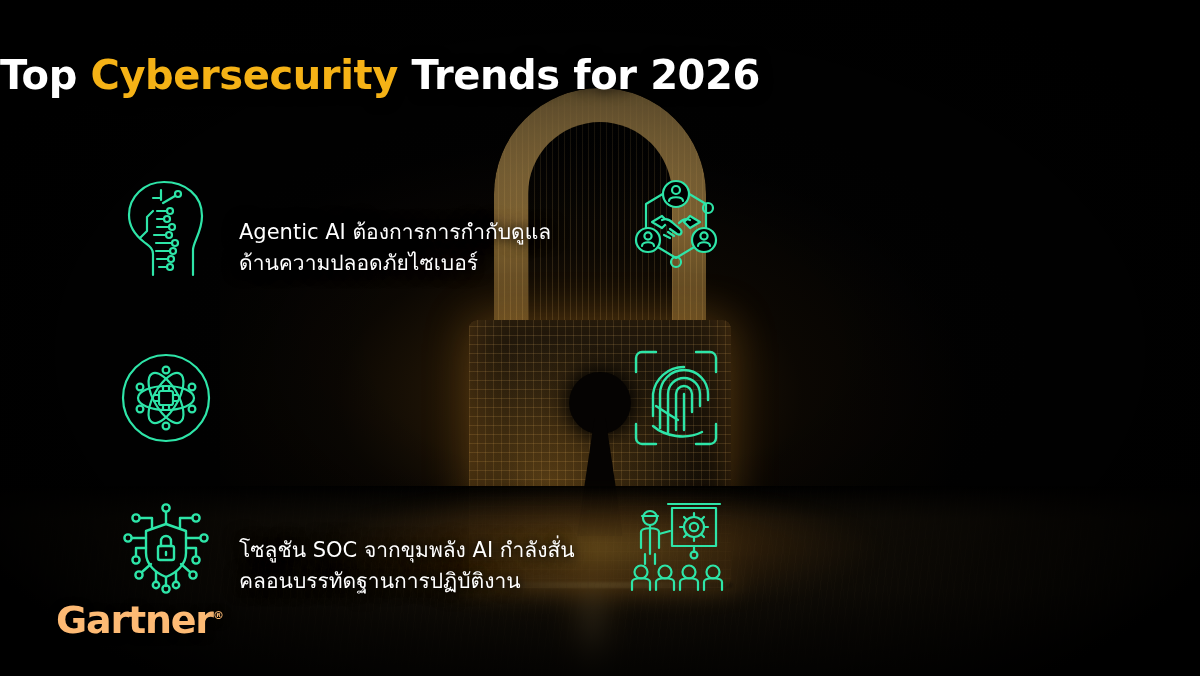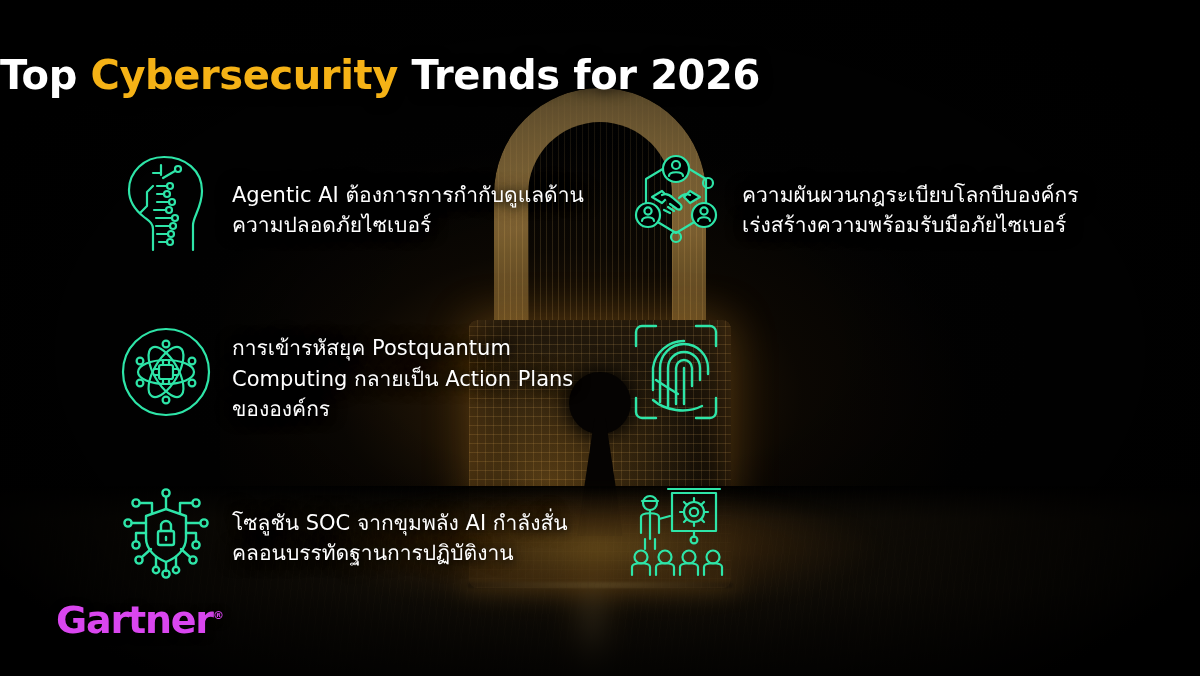--- a/index.html
+++ b/index.html
@@ -98,41 +98,41 @@
     position:absolute; top:52px; left:0; width:100%; text-align:left;
     font-size:40px; font-weight:bold; color:#ffffff; letter-spacing:-0.4px;
     text-shadow:0 2px 14px rgba(0,0,0,.95);
   }
   .title .accent { color:#F5B216; }
 
   .col { position:absolute; width:470px; }
   .col-left  { left:118px; top:128px; }
   .col-right { left:628px; top:128px; }
 
-  .row { display:flex; align-items:center; gap:18px; margin-bottom:18px; }
+  .row { display:flex; align-items:flex-end; gap:25px; margin-bottom:18px; }
   .row.r1 { height:150px; }
   .row.r2 { height:152px; }
   .row.r3 { height:130px; }
 
   .ico {
     flex:0 0 96px; width:96px; height:100px;
     display:flex; align-items:center; justify-content:center;
   }
   .ico svg { display:block; overflow:visible; }
 
   .txt {
     color:#ffffff; font-size:21px; line-height:1.45; padding-top:14px;
     text-shadow:0 1px 9px rgba(0,0,0,.95), 0 0 18px rgba(0,0,0,.8);
     word-break:break-word;
   }
   .col-right .txt { font-size:21px; }
 
   .logo {
     position:absolute; left:56px; bottom:34px;
-    color:#d946ef; font-size:38px; font-weight:bold; letter-spacing:-1.2px;
+    color:#fdba74; font-size:38px; font-weight:bold; letter-spacing:-1.2px;
     text-shadow:0 2px 10px rgba(0,0,0,.9);
   }
   .logo sup { font-size:11px; vertical-align:super; letter-spacing:0; }
 </style>
 </head>
 <body>
 
 <div id="scene">
   <div class="haze"></div>
 
@@ -200,21 +200,20 @@
           <path d="M43 39 L43 34 M49 39 L49 34 M43 53 L43 58 M49 53 L49 58"></path>
           <path d="M39 43 L34 43 M39 49 L34 49 M53 43 L58 43 M53 49 L58 49"></path>
           <circle cx="20" cy="35" r="3.4"></circle>
             <circle cx="72" cy="35" r="3.4"></circle>
           <circle cx="20" cy="57" r="3.4"></circle>
             <circle cx="72" cy="57" r="3.4"></circle>
           <circle cx="46" cy="18" r="3.4"></circle>
             <circle cx="46" cy="74" r="3.4"></circle>
         </svg>
       </div>
-      <div class="txt">การเข้ารหัสยุค Postquantum Computing กลายเป็น Action Plans ขององค์กร</div>
     </div>
 
     <div class="row r3">
       <div class="ico">
         <svg width="96" height="96" viewBox="0 0 96 96" fill="none" stroke="#2EE5A8" stroke-width="2.4" stroke-linecap="round" stroke-linejoin="round">
           <path d="M48 26 L68 33 L68 55 C68 67 58 75 48 79 C38 75 28 67 28 55 L28 33 Z"></path>
           <rect x="40" y="48" width="16" height="14" rx="2"></rect>
           <path d="M43 48 L43 43 A5 5 0 0 1 53 43 L53 48"></path>
           <path d="M48 54 L48 57"></path>
           <path d="M48 26 L48 14"></path>
@@ -264,21 +263,20 @@
           <path d="M70 68 C70 63 82 63 82 68"></path>
           <circle cx="80" cy="30" r="5"></circle>
           <circle cx="48" cy="84" r="5"></circle>
           <path d="M24 44 L34 38 L40 44 L34 50 Z" fill="#000"></path>
           <path d="M72 44 L62 38 L56 44 L62 50 Z" fill="#000"></path>
           <path d="M34 42 C38 40 42 42 45 45 L52 51 C55 54 53 58 49 56 L42 51" fill="#000"></path>
           <path d="M62 42 C58 40 54 42 51 45"></path>
           <path d="M40 54 L46 58 M36 57 L42 60"></path>
         </svg>
       </div>
-      <div class="txt">ความผันผวนกฎระเบียบโลกบีบองค์กรเร่งสร้างความพร้อมรับมือภัยไซเบอร์</div>
     </div>
 
     <div class="row r2">
       <div class="ico">
         <svg width="88" height="100" viewBox="0 0 88 100" fill="none" stroke="#2EE5A8" stroke-width="2.4" stroke-linecap="round" stroke-linejoin="round">
           <path d="M24 4 L10 4 A6 6 0 0 0 4 10 L4 24"></path>
           <path d="M64 4 L78 4 A6 6 0 0 1 84 10 L84 24"></path>
           <path d="M24 96 L10 96 A6 6 0 0 1 4 90 L4 76"></path>
           <path d="M64 96 L78 96 A6 6 0 0 0 84 90 L84 76"></path>
           <path d="M44 82 L44 46 A8 8 0 0 1 60 46 L60 64"></path>

